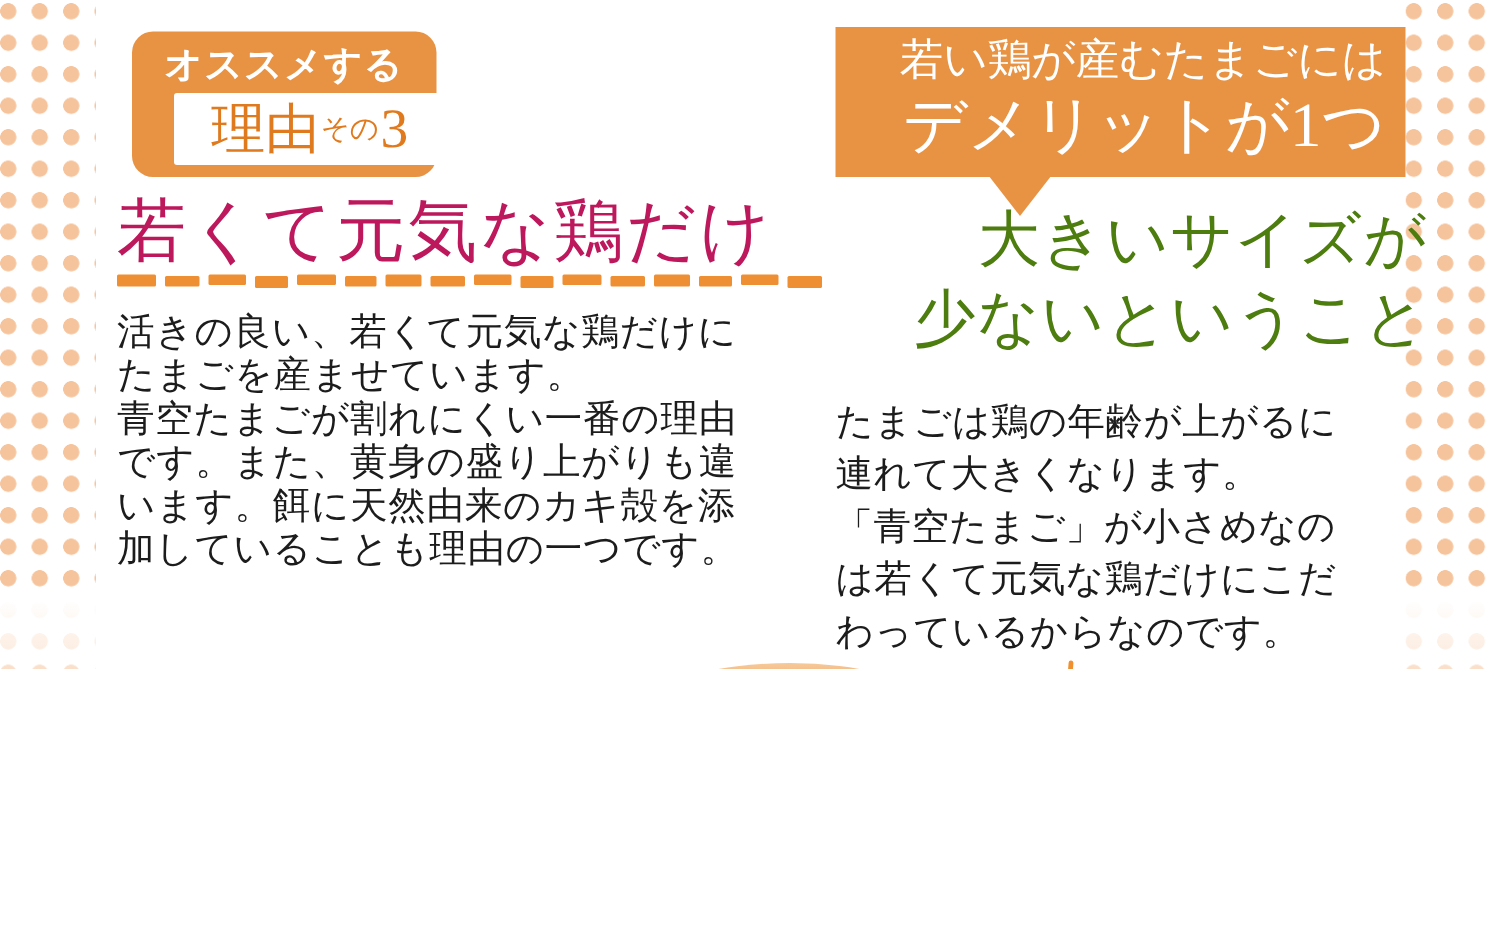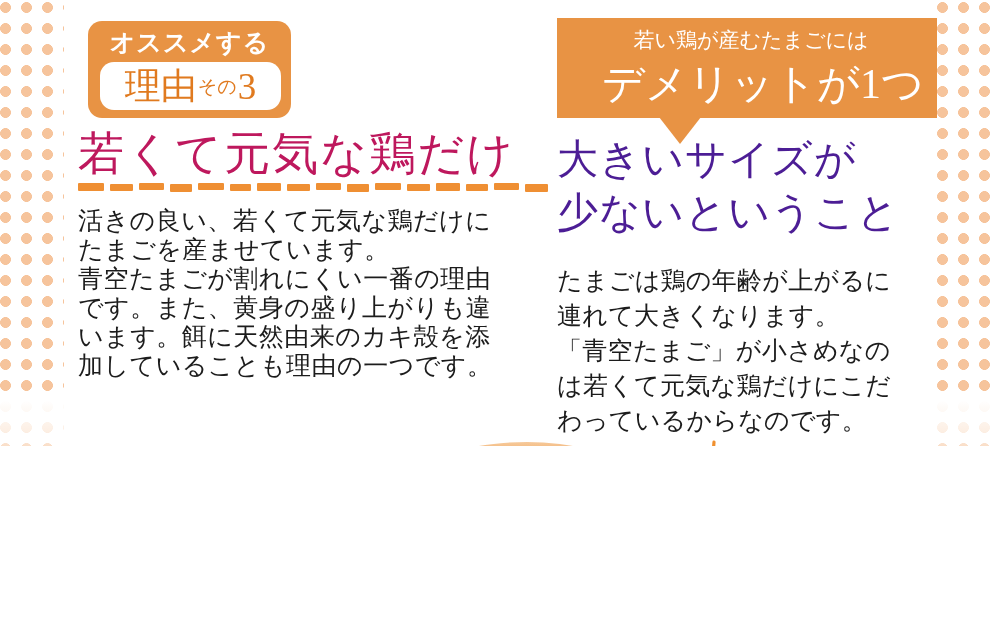--- a/index.html
+++ b/index.html
@@ -164,26 +164,26 @@
     line-height: 38px;
     text-align: center;
     color: #ffffff;
     font-size: 25px;
     font-weight: bold;
     letter-spacing: 1px;
     font-family: "DejaVu Sans", "Liberation Sans", sans-serif;
   }
   .badge-reason-panel {
     position: absolute;
-    left: 12px;
+    left: 28px;
     top: 41px;
     width: 181px;
     height: 48px;
     background: #ffffff;
-    border-radius: 14px;
+    border-radius: 2px;
     display: flex;
     align-items: center;
     justify-content: center;
     white-space: nowrap;
   }
   .badge-reason-main {
     color: #e07a1f;
     font-size: 36px;
     font-family: "Liberation Serif", "DejaVu Serif", serif;
     line-height: 1;
@@ -207,25 +207,25 @@
     position: absolute;
     left: 557px;
     top: 18px;
     width: 380px;
     height: 100px;
     background: #e89344;
     z-index: 6;
   }
   .badge-demerit-l1 {
     position: absolute;
-    left: 4px; top: 4px;
+    left: 15px; top: 4px;
     width: 380px;
     text-align: center;
     color: #ffffff;
-    font-size: 21px;
+    font-size: 29px;
     line-height: 36px;
     font-family: "Liberation Serif", "DejaVu Serif", serif;
     white-space: nowrap;
   }
   .badge-demerit-l2 {
     position: absolute;
     left: 16px; top: 40px;
     width: 380px;
     text-align: center;
     color: #ffffff;
@@ -294,24 +294,25 @@
   .col-right {
     position: absolute;
     left: 557px;
     top: 133px;
     width: 395px;
     z-index: 5;
   }
   .head-right {
     font-size: 41px;
     line-height: 53px;
-    color: #4c1d95;
+    color: #4d7c0f;
     font-family: "Liberation Serif", "DejaVu Serif", serif;
     letter-spacing: 1px;
     white-space: pre-line;
+    text-align: right;
   }
   .body-right {
     margin-top: 24px;
     font-size: 25px;
     line-height: 35px;
     color: #1c1c1c;
     font-family: "DejaVu Sans", "Liberation Sans", sans-serif;
     letter-spacing: 0.3px;
     white-space: pre-line;
   }

